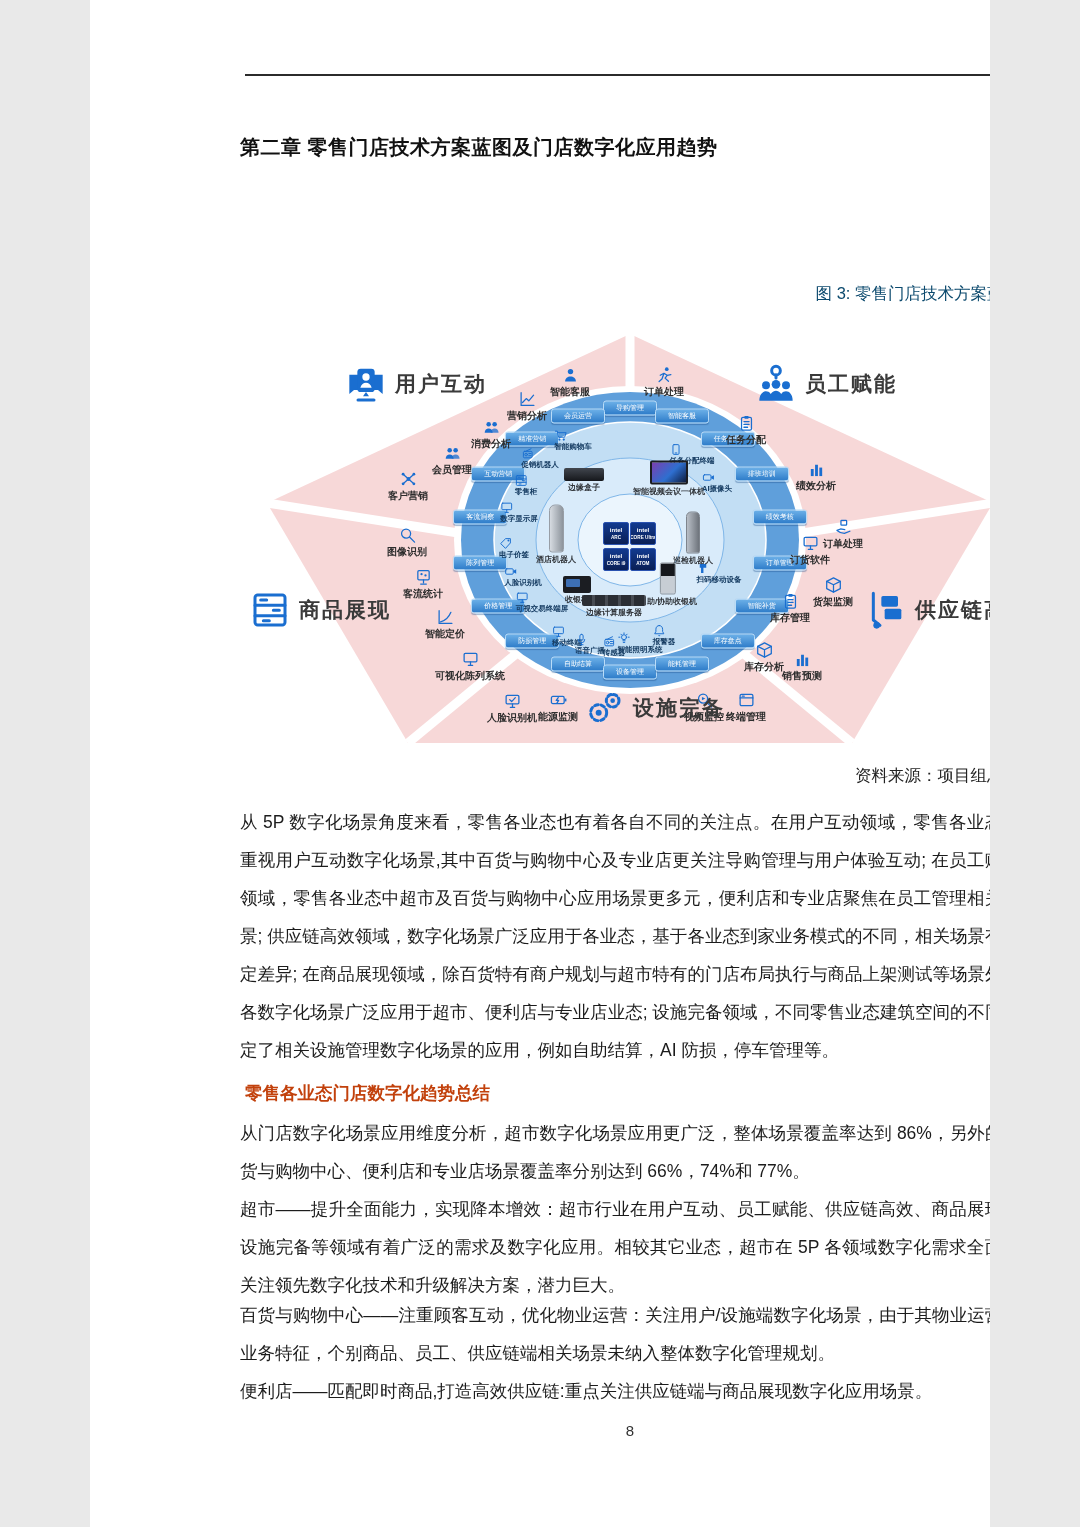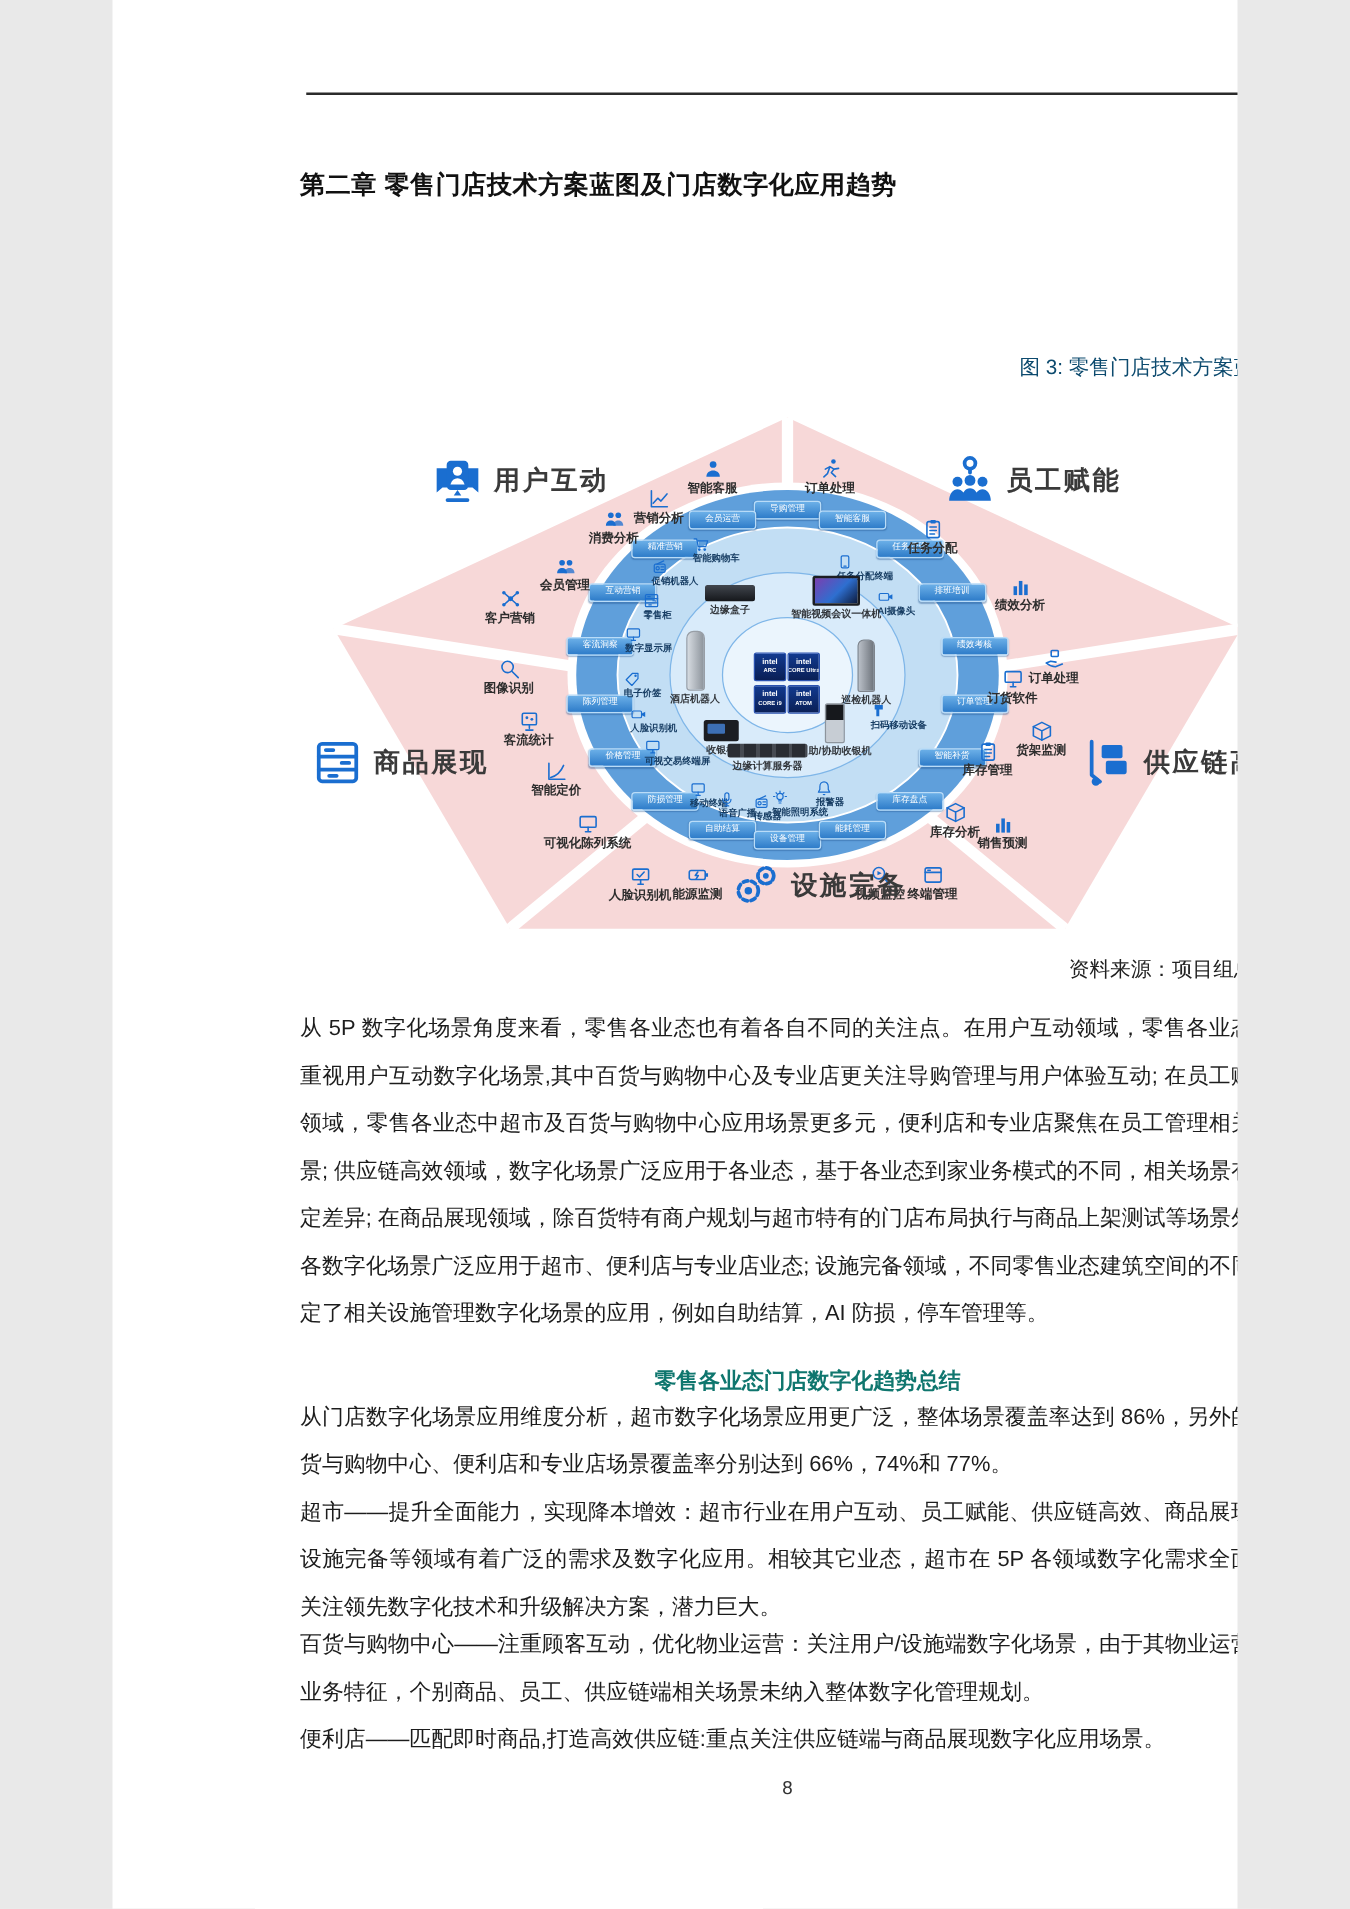--- a/index.html
+++ b/index.html
@@ -5,21 +5,21 @@
   html,body{margin:0;padding:0;background:#e9e9e9;}
   .page{position:relative;width:900px;height:1527px;margin:0 auto;background:#ffffff;
         font-family:"Liberation Sans","DejaVu Sans",sans-serif;color:#1f1f1f;overflow:hidden;}
   .rule{position:absolute;left:155px;top:74px;width:770px;height:2px;background:#2b2b2b;}
   .abs{position:absolute;left:150px;width:780px;}
   h1.chapter{top:134px;margin:0;font-size:20px;font-weight:700;color:#111;letter-spacing:.5px;}
   p.intro{top:194px;margin:0;font-size:17.5px;font-weight:700;line-height:40px;text-align:justify;color:#111;}
   .caption{top:283px;margin:0;text-align:right;font-size:16.5px;color:#0c4a6e;}
   .source{top:765px;margin:0;text-align:right;font-size:16.5px;color:#222;}
   p.body{margin:0;font-size:17.5px;line-height:38px;text-align:justify;color:#1c1c1c;}
-  h2.sub{top:1076px;margin:16px;font-size:17.5px;font-weight:700;color:#0f766e;text-align:center;}
+  h2.sub{top:1076px;margin:5px;font-size:17.5px;font-weight:700;color:#c2410c;}
   .pagenum{top:1422px;margin:0;text-align:center;font-size:15px;color:#333;}
 
   
   .diagram{position:absolute;left:150px;top:330px;width:780px;height:425px;}
   .diagram svg.base{position:absolute;left:0;top:0;}
   .section-head{position:absolute;display:flex;align-items:center;gap:9px;color:#1a6ed0;}
   .section-head .t{font-size:21px;font-weight:700;color:#3a3a3a;letter-spacing:2px;white-space:nowrap;}
   .scene{position:absolute;transform:translate(-50%,-50%);text-align:center;color:#1a6ed0;line-height:0;}
   .scene .lb{display:block;font-size:10px;line-height:12px;color:#2d2d2d;font-weight:600;white-space:nowrap;margin-top:2px;}
   .pill{position:absolute;transform:translate(-50%,-50%);min-width:46px;height:13px;padding:0 3px;
@@ -200,21 +200,21 @@
         </div>
       </div>
       <div class="scene" style="left:330px;top:52px"><svg width="17" height="17" viewBox="0 0 12 12">
           <circle cx="6" cy="3.6" r="1.9" fill="currentColor"></circle>
           <path d="M2.2 10.5c0-2.3 1.8-3.5 3.8-3.5s3.8 1.2 3.8 3.5z" fill="currentColor"></path>
         </svg><span class="lb">智能客服</span></div>
       <div class="scene" style="left:287px;top:76px"><svg width="17" height="17" viewBox="0 0 12 12">
           <path d="M1.5 1.5v9h9" stroke="currentColor" stroke-width=".9" stroke-linecap="round" stroke-linejoin="round" fill="none"></path>
           <path d="M2.5 8.5l2.6-2.8 1.8 1.6 3.4-4" stroke="currentColor" stroke-width=".9" stroke-linecap="round" stroke-linejoin="round" fill="none"></path>
         </svg><span class="lb">营销分析</span></div>
-      <div class="scene" style="left:251px;top:92px"><svg width="17" height="17" viewBox="0 0 12 12">
+      <div class="scene" style="left:251px;top:104px"><svg width="17" height="17" viewBox="0 0 12 12">
           <circle cx="4" cy="4" r="1.6" fill="currentColor"></circle>
           <circle cx="8.2" cy="4" r="1.6" fill="currentColor"></circle>
           <path d="M1.2 10c0-2 1.3-3 2.8-3s2.8 1 2.8 3z" fill="currentColor"></path>
           <path d="M5.4 10c0-2 1.3-3 2.8-3s2.8 1 2.8 3z" fill="currentColor" opacity=".75"></path>
         </svg><span class="lb">消费分析</span></div>
       <div class="scene" style="left:212px;top:130px"><svg width="17" height="17" viewBox="0 0 12 12">
           <circle cx="4" cy="4" r="1.6" fill="currentColor"></circle>
           <circle cx="8.2" cy="4" r="1.6" fill="currentColor"></circle>
           <path d="M1.2 10c0-2 1.3-3 2.8-3s2.8 1 2.8 3z" fill="currentColor"></path>
           <path d="M5.4 10c0-2 1.3-3 2.8-3s2.8 1 2.8 3z" fill="currentColor" opacity=".75"></path>

